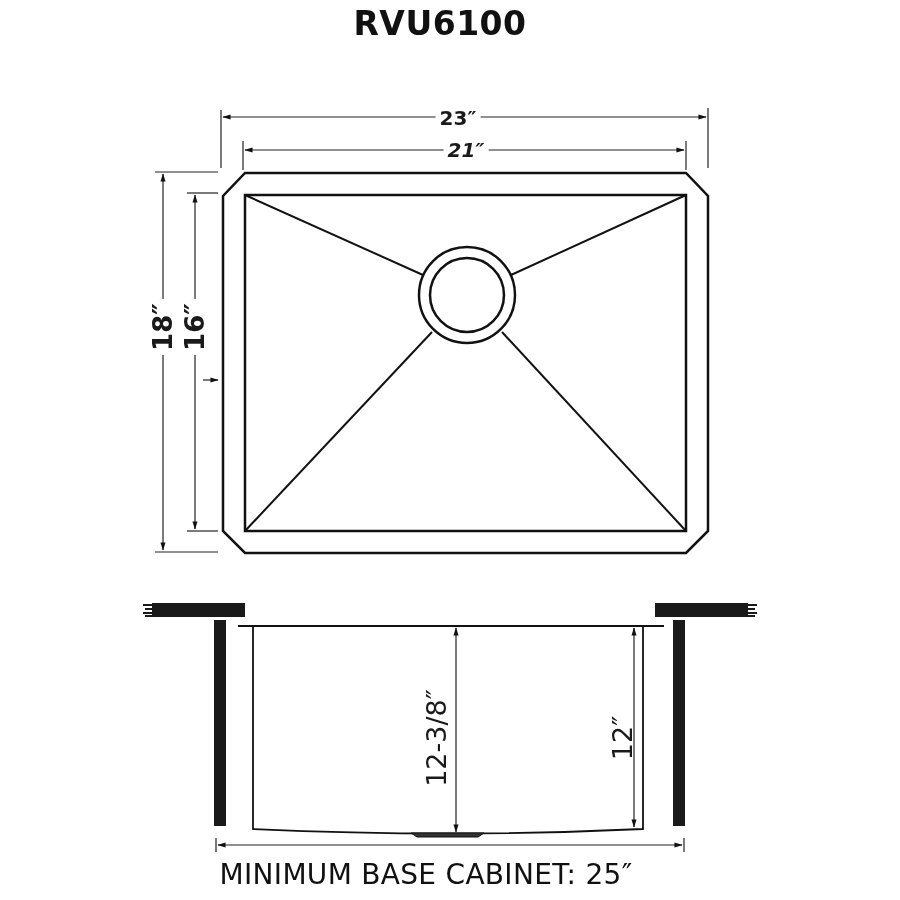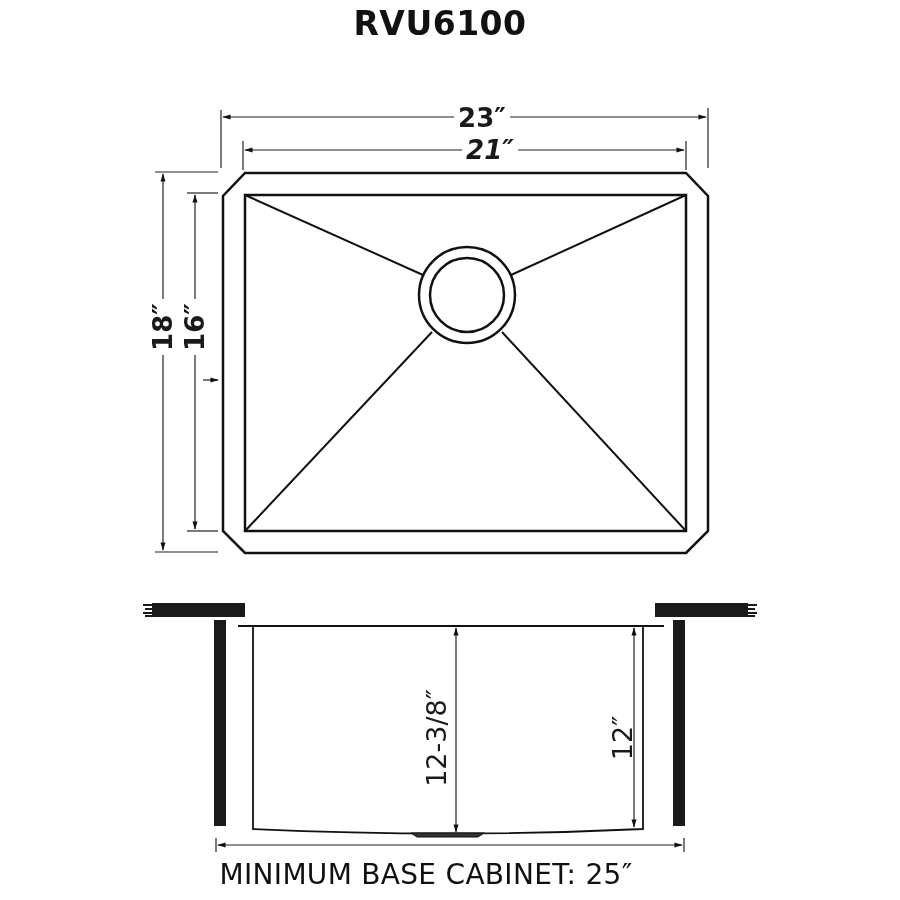--- a/index.html
+++ b/index.html
@@ -7,21 +7,21 @@
   #diagram { position: absolute; left: 0; top: 0; width: 900px; height: 900px; }
   .title {
     position: absolute; left: 0; width: 880px; top: 4px; text-align: center;
     font-family: "DejaVu Sans", sans-serif; font-weight: bold; font-size: 33px;
     color: #111111; letter-spacing: 0.5px;
   }
   .dim {
     position: absolute; font-family: "DejaVu Sans", sans-serif; font-weight: bold;
     color: #1a1a1a; background: #ffffff; line-height: 1; white-space: nowrap;
   }
-  .dim-h { font-size: 26px; padding: 0 4px; transform: translate(-50%, -50%); margin-left: 24px; }
+  .dim-h { font-size: 20px; padding: 0 4px; transform: translate(-50%, -50%); }
   .dim-v { font-size: 26px; padding: 0 4px; transform: translate(-50%, -50%) rotate(-90deg); }
   .dim-v-side { font-size: 27px; font-weight: normal; padding: 0 3px; transform: translate(-50%, -50%) rotate(-90deg); }
   .caption {
     position: absolute; left: 0; width: 852px; top: 858px; text-align: center;
     font-family: "DejaVu Sans", sans-serif; font-size: 28px; color: #111111; letter-spacing: 0.3px;
   }
 </style>
 </head>
 <body>
 

